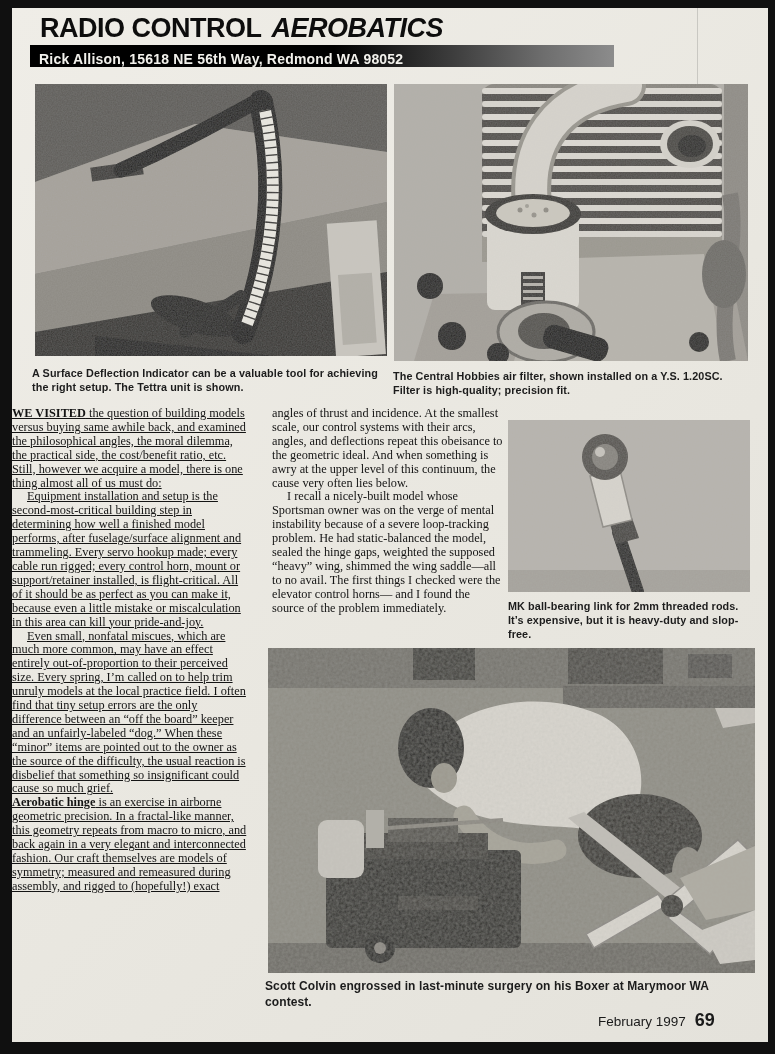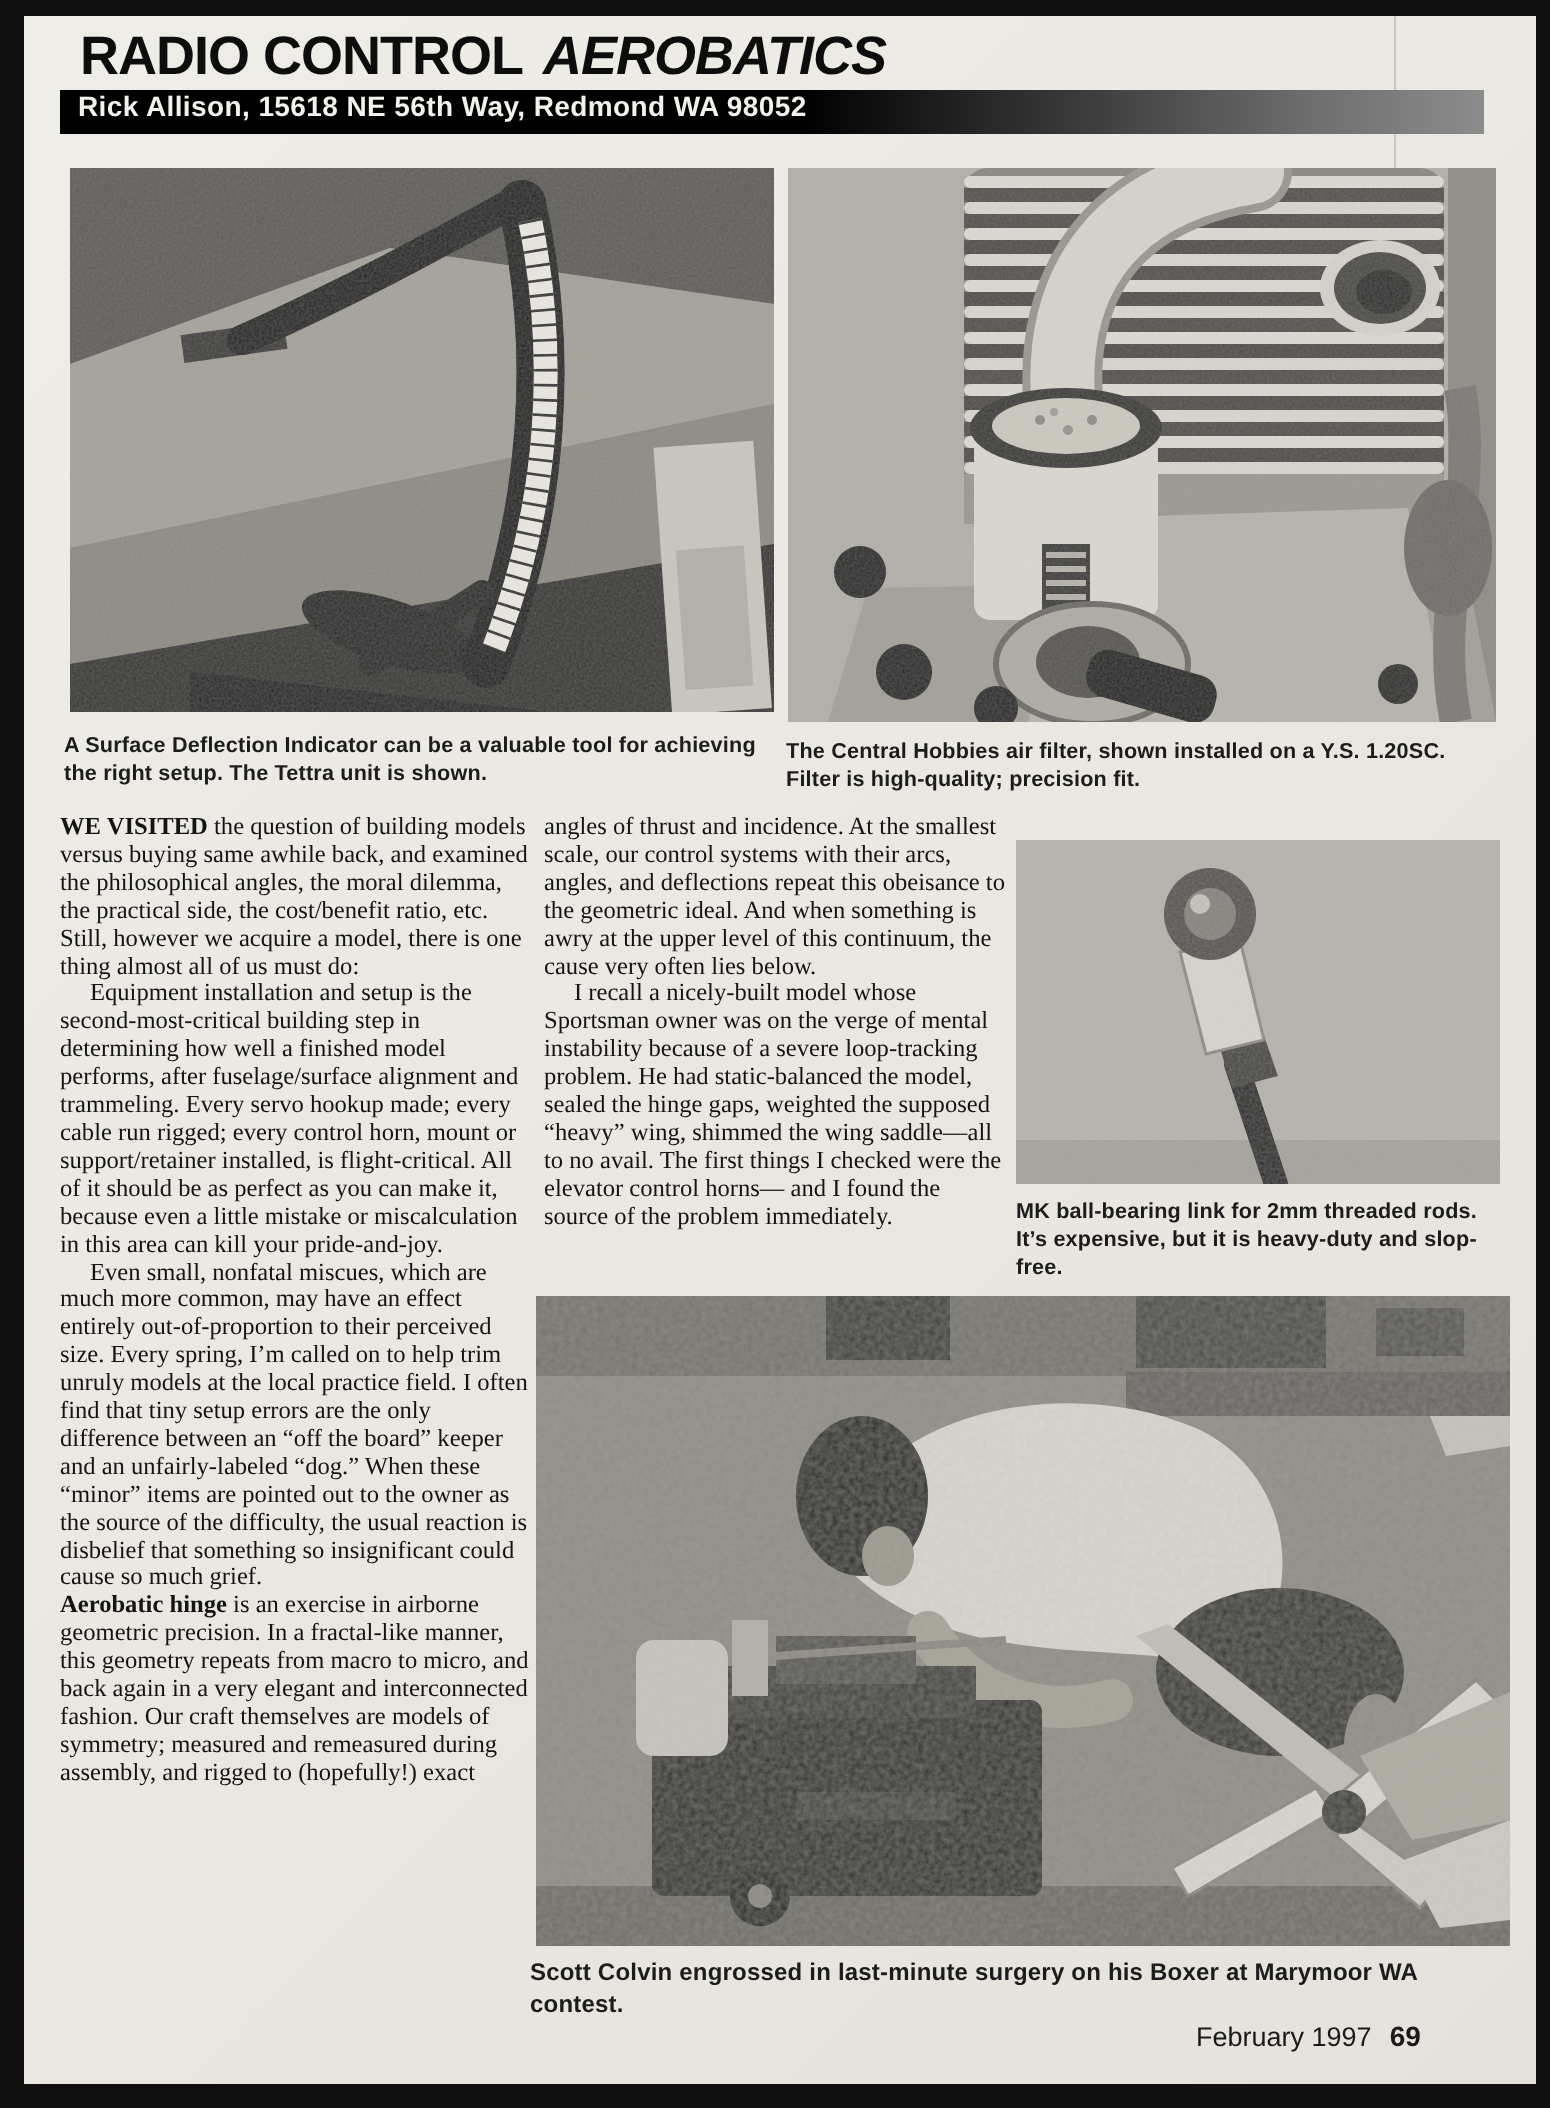--- a/index.html
+++ b/index.html
@@ -17,23 +17,23 @@
     background:rgba(0,0,0,.14);
   }
   
   .title{
     position:absolute;left:40px;top:13px;width:700px;
     font-size:27px;font-weight:bold;letter-spacing:-.5px;color:#0d0d0d;
     white-space:nowrap;
   }
   .title .accent{font-style:italic;margin-left:10px;}
   .byline-bar{
-    position:absolute;left:30px;top:45px;width:712px;height:22px;
+    position:absolute;left:30px;top:45px;width:584px;height:22px;
     background:linear-gradient(to right,#000 0%,#000 52%,#3c3c3c 72%,#6e6e6e 88%,#8c8c8c 100%);
-    display:flex;align-items:flex-start;
+    display:flex;align-items:flex-end;
   }
   .byline-bar span{
     color:#f2f1ec;font-size:14px;font-weight:bold;padding-left:9px;white-space:nowrap;
     letter-spacing:.2px;
   }
   
   .photo{position:absolute;overflow:hidden;background:#9a9792;}
   .photo svg{display:block;}
   #photo-deflection{left:35px;top:84px;width:352px;height:272px;}
   #photo-engine{left:394px;top:84px;width:354px;height:277px;}
@@ -48,34 +48,34 @@
   #cap-engine{left:393px;top:369px;width:354px;}
   #cap-link{left:508px;top:599px;width:244px;}
   #cap-field{left:265px;top:979px;width:492px;font-size:12px;}
   
   .col{
     position:absolute;top:407px;
     font-family:"Liberation Serif", serif;
     font-size:12.3px;line-height:13.9px;color:#141414;
     text-align:left;
   }
-  #col1{left:30px;width:236px;}
+  #col1{left:12px;width:236px;text-decoration:underline;}
   #col2{left:272px;width:232px;}
   .col p{margin:0;}
   .col p.indent{text-indent:15px;}
   .col p.quote{
     font-style:italic;margin:10px 0 10px 16px;width:210px;text-align:center;
   }
   .col p b{font-weight:bold;}
   
   .footer{
     position:absolute;top:1010px;left:598px;width:130px;
     font-size:13.5px;color:#1a1a1a;white-space:nowrap;
   }
-  .footer .pageno{font-weight:bold;margin-left:9px;font-size:14px;}
+  .footer .pageno{font-weight:bold;margin-left:9px;font-size:18px;}
 </style>
 </head>
 <body>
 
 <div class="page"></div>
 <div class="crease"></div>
 
 <div class="title">
   <span>RADIO CONTROL</span><span class="accent">AEROBATICS</span>
 </div>

